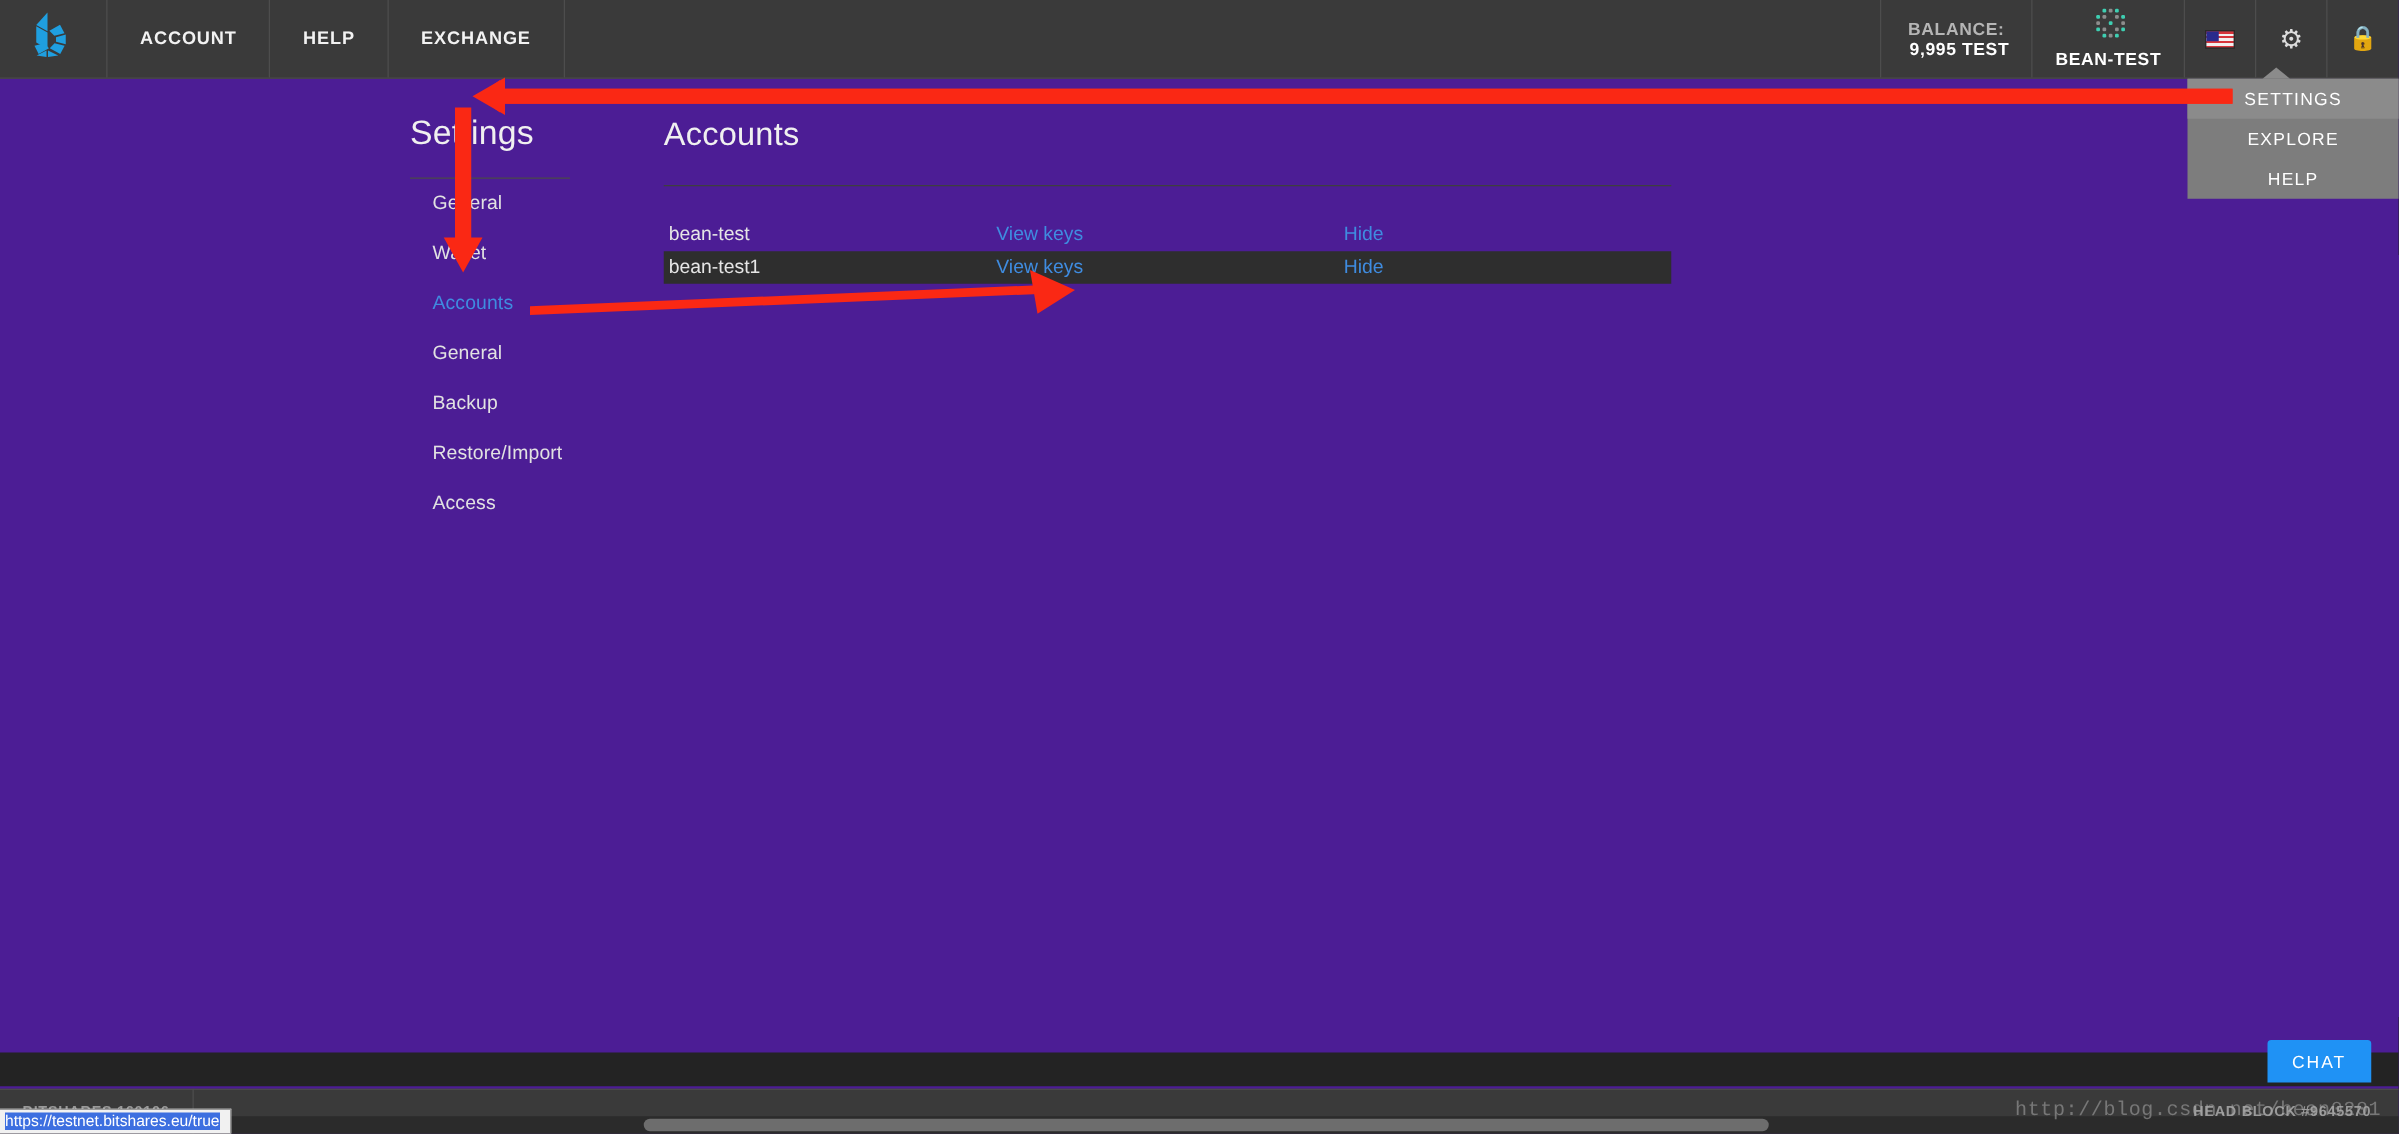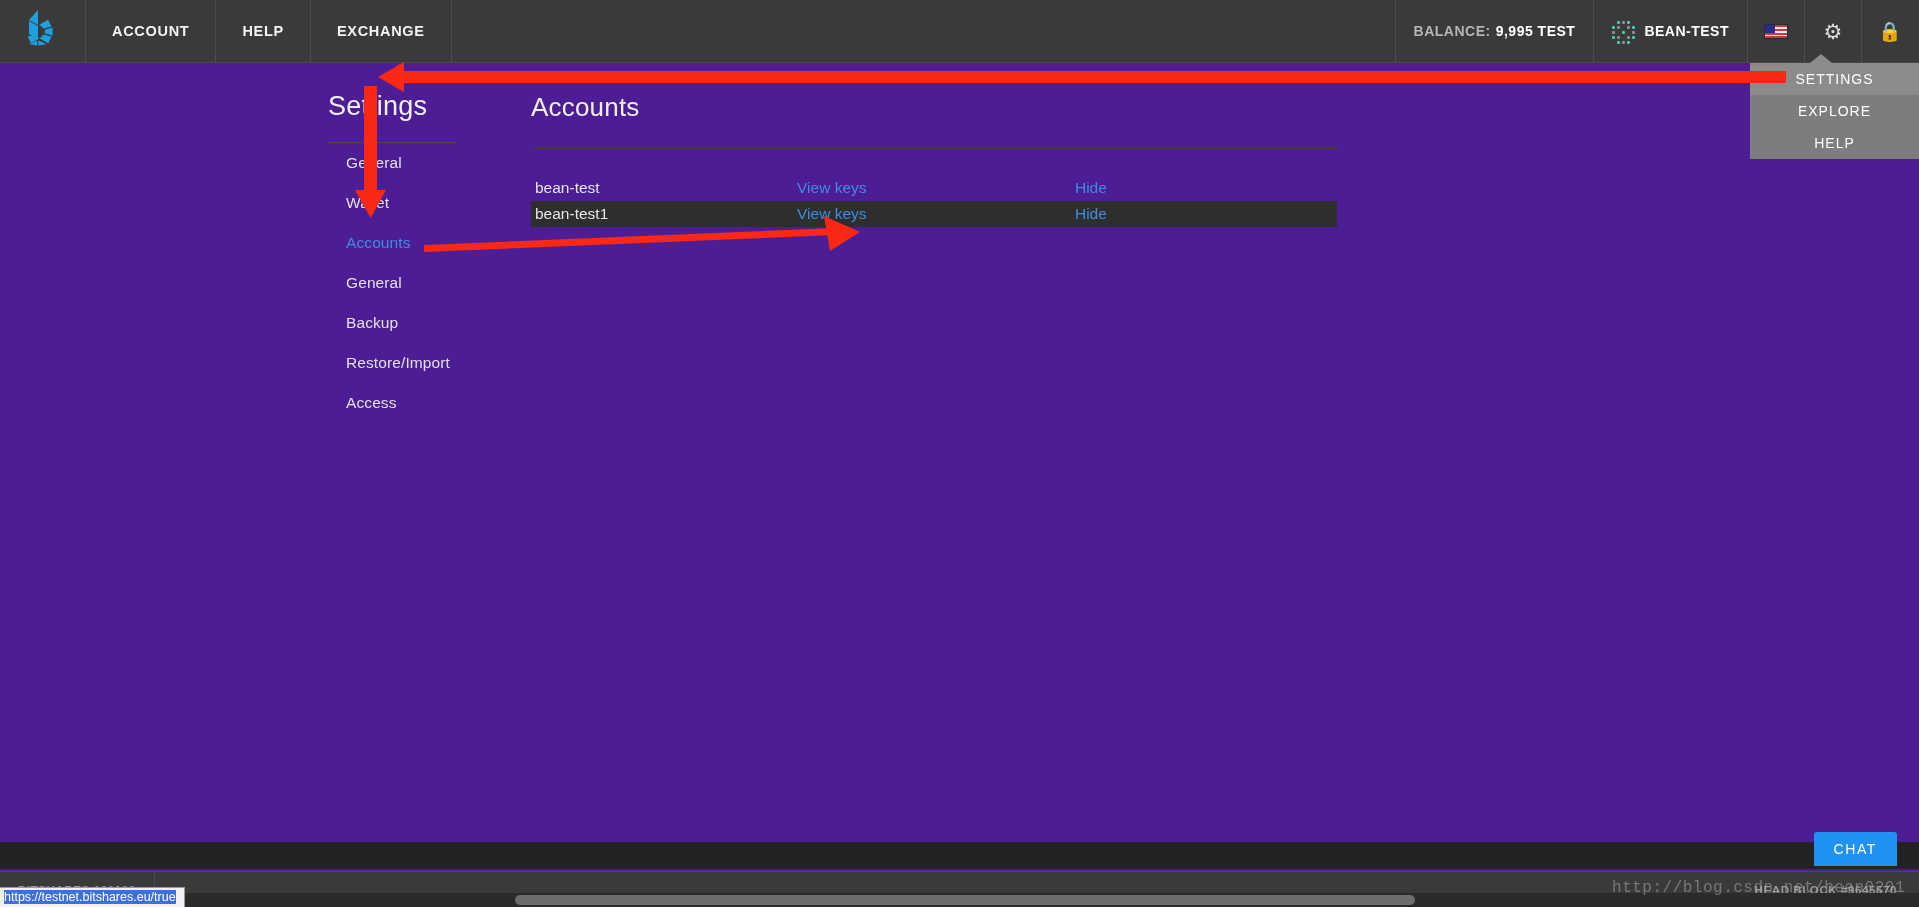--- a/index.html
+++ b/index.html
@@ -31,21 +31,21 @@
     font-size: 14.5px; font-weight: bold; letter-spacing: 0.7px;
     cursor: pointer;
     white-space: nowrap;
   }
   .nav-spacer { flex: 1; border-right: 1px solid #4d4d4d; }
   .hdr-cell {
     display: flex; align-items: center; justify-content: center;
     border-right: 1px solid #4d4d4d;
     padding: 0 18px;
     color: #bdbdbd; font-size: 14px; font-weight: bold; letter-spacing: 0.5px;
-    white-space: nowrap; cursor: pointer;
+    white-space: nowrap; cursor: pointer; flex-direction: column;
   }
   .hdr-cell.balance { color:#b5b5b5; }
   .hdr-cell.balance b { color:#ffffff; margin-left:5px; }
   .hdr-cell.acct { color:#ffffff; gap: 12px; }
   .hdr-icon-cell {
     width: 57px; display:flex; align-items:center; justify-content:center;
     border-right: 1px solid #4d4d4d; cursor:pointer;
   }
   .hdr-icon-cell.last { border-right: none; }
 

